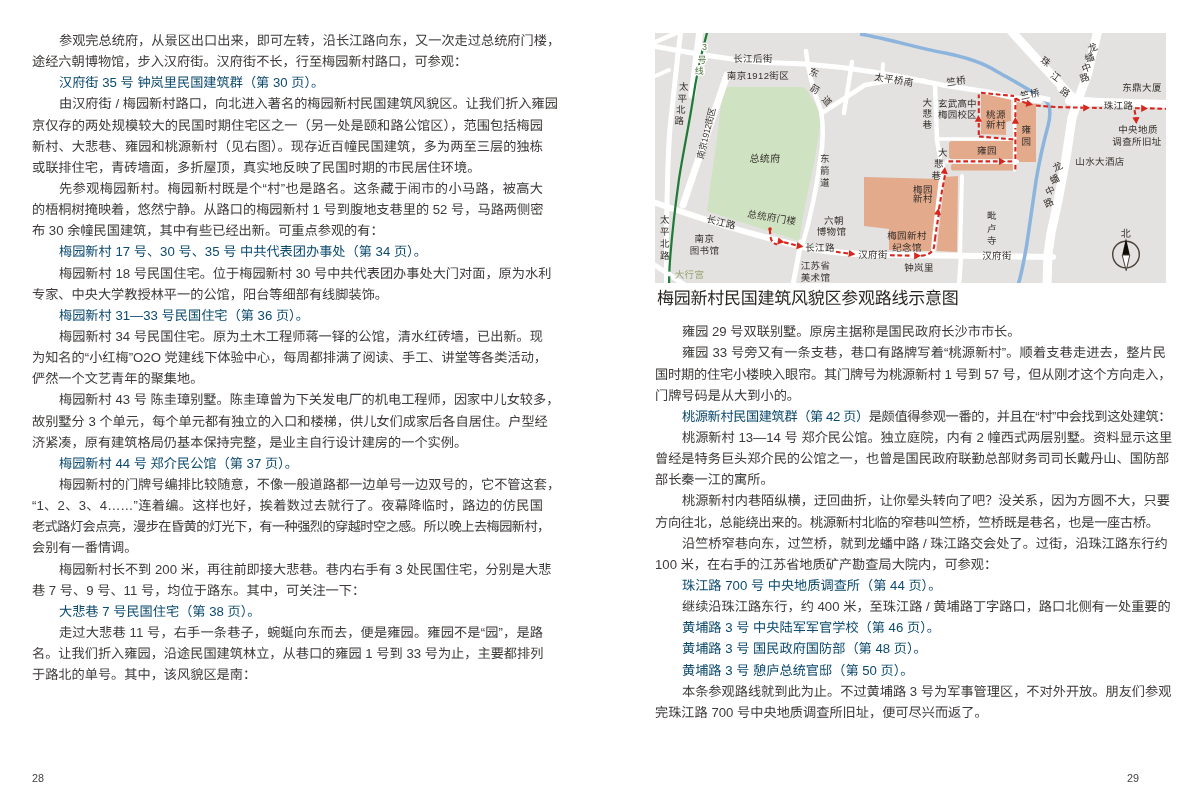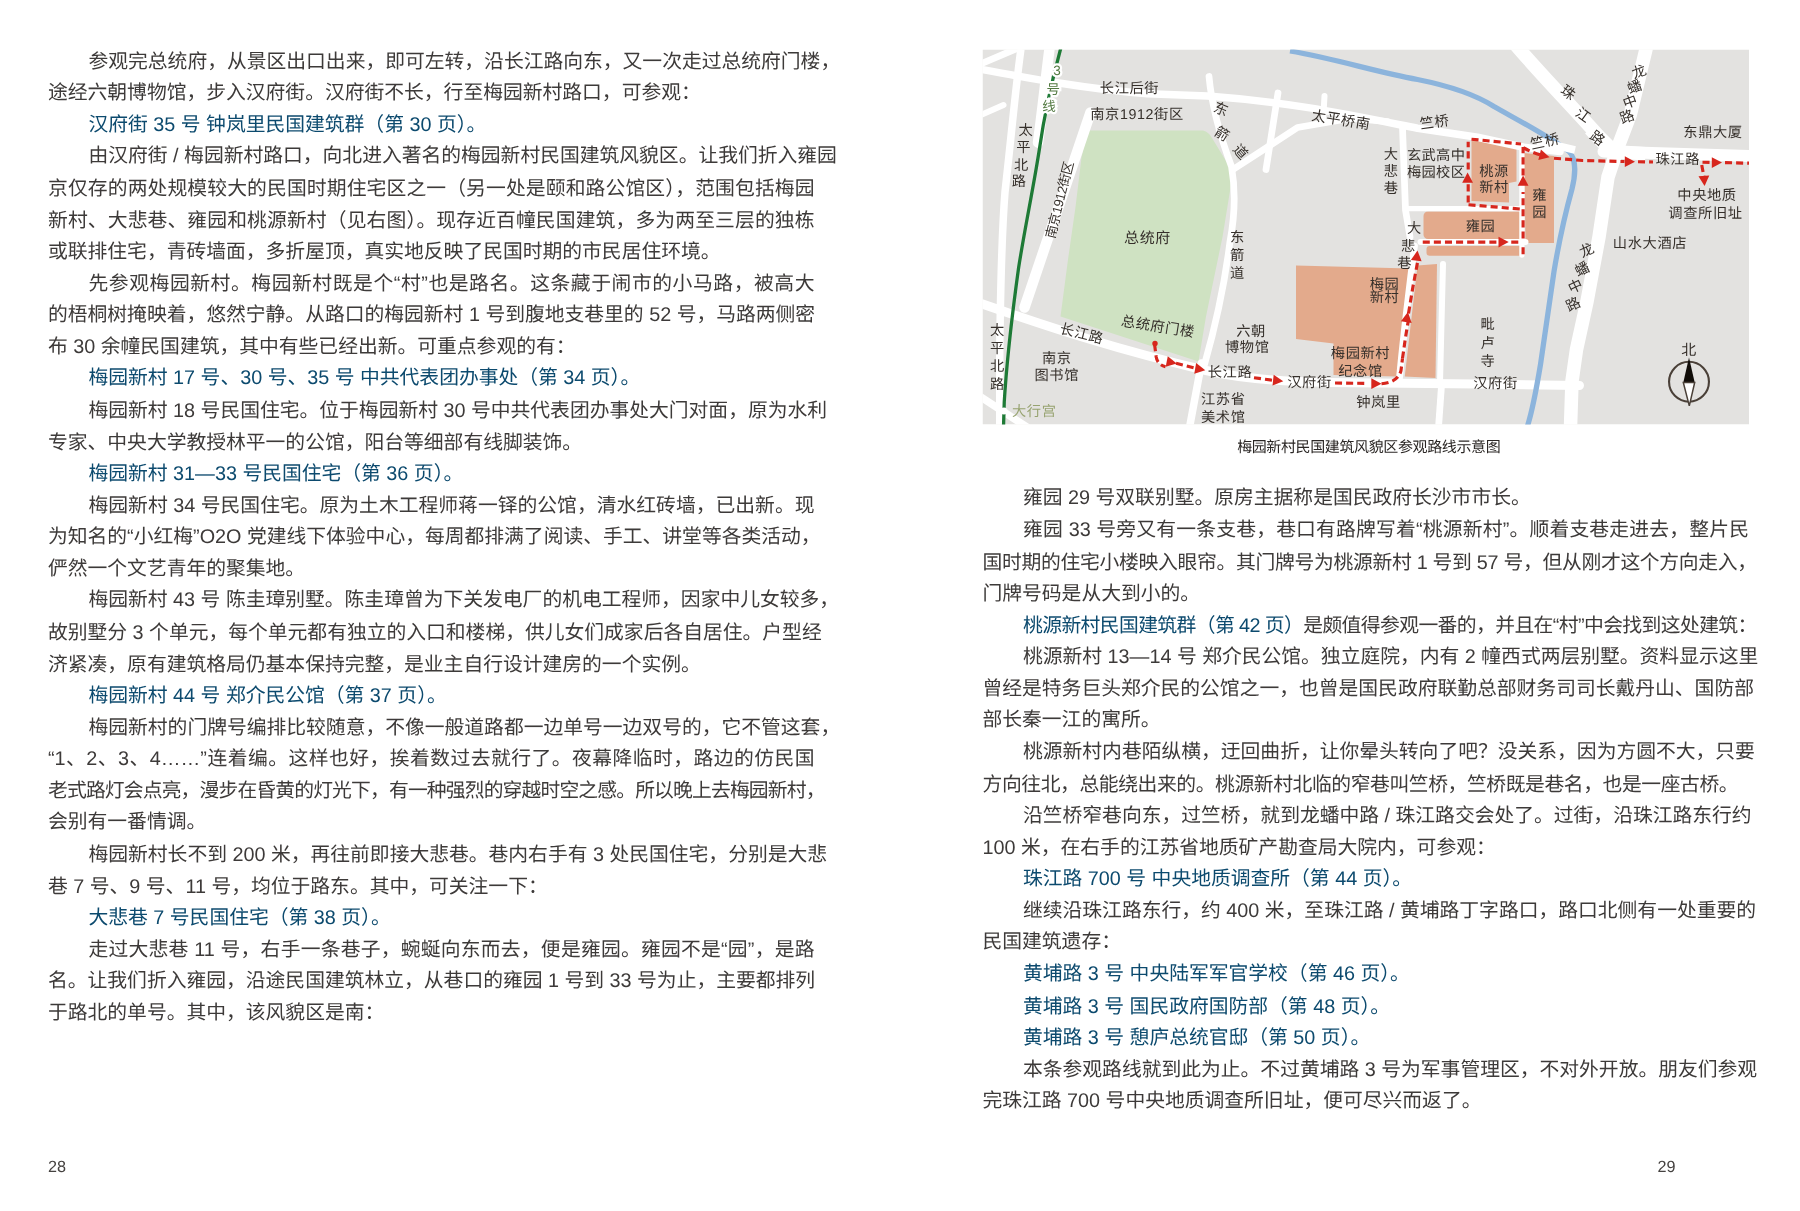--- a/index.html
+++ b/index.html
@@ -1,21 +1,21 @@
 <!DOCTYPE html>
 <html lang="zh-CN"><head><meta charset="utf-8"><style>
 html,body{margin:0;padding:0;background:#fff;width:1200px;height:807px;overflow:hidden}
 body{font-family:"Liberation Sans",sans-serif;color:#3d3a39;position:relative;-webkit-font-smoothing:antialiased}
 .col{position:absolute;width:511px;font-size:13.2px}
 .ln{height:21.15px;line-height:21.15px;text-align:justify;text-align-last:justify;white-space:nowrap;overflow:visible}
 .nj{text-align-last:left}
 .in{text-indent:27px}
 .b{color:#0c4a6e}
 .pn{position:absolute;font-size:10.8px;line-height:13px;color:#454240}
-#cap{position:absolute;left:657px;top:291.5px;width:511px;text-align:center;font-size:10px;line-height:14px;color:#2a2624;letter-spacing:-0.25px}
+#cap{position:absolute;left:657px;top:291.5px;width:511px;text-align:left;font-size:17px;line-height:14px;color:#2a2624;letter-spacing:-0.25px}
 </style></head>
 <body>
 <div class="col" style="left:32px;top:30px">
 <div class="ln in">参观完总统府，从景区出口出来，即可左转，沿长江路向东，又一次走过总统府门楼，</div>
 <div class="ln nj">途经六朝博物馆，步入汉府街。汉府街不长，行至梅园新村路口，可参观：</div>
 <div class="ln nj in"><span class="b">汉府街 35 号 钟岚里民国建筑群（第 30 页）。</span></div>
 <div class="ln in">由汉府街 / 梅园新村路口，向北进入著名的梅园新村民国建筑风貌区。让我们折入雍园</div>
 <div class="ln">京仅存的两处规模较大的民国时期住宅区之一（另一处是颐和路公馆区），范围包括梅园</div>
 <div class="ln">新村、大悲巷、雍园和桃源新村（见右图）。现存近百幢民国建筑，多为两至三层的独栋</div>
 <div class="ln nj">或联排住宅，青砖墙面，多折屋顶，真实地反映了民国时期的市民居住环境。</div>
@@ -52,29 +52,28 @@
 <div class="ln in" style="letter-spacing:-0.39px"><span class="b">桃源新村民国建筑群（第 42 页）</span>是颇值得参观一番的，并且在“村”中会找到这处建筑：</div>
 <div class="ln in">桃源新村 13—14 号 郑介民公馆。独立庭院，内有 2 幢西式两层别墅。资料显示这里</div>
 <div class="ln">曾经是特务巨头郑介民的公馆之一，也曾是国民政府联勤总部财务司司长戴丹山、国防部</div>
 <div class="ln nj">部长秦一江的寓所。</div>
 <div class="ln in">桃源新村内巷陌纵横，迂回曲折，让你晕头转向了吧？没关系，因为方圆不大，只要</div>
 <div class="ln nj" style="letter-spacing:-0.27px">方向往北，总能绕出来的。桃源新村北临的窄巷叫竺桥，竺桥既是巷名，也是一座古桥。</div>
 <div class="ln in">沿竺桥窄巷向东，过竺桥，就到龙蟠中路 / 珠江路交会处了。过街，沿珠江路东行约</div>
 <div class="ln nj">100 米，在右手的江苏省地质矿产勘查局大院内，可参观：</div>
 <div class="ln nj in"><span class="b">珠江路 700 号 中央地质调查所（第 44 页）。</span></div>
 <div class="ln in">继续沿珠江路东行，约 400 米，至珠江路 / 黄埔路丁字路口，路口北侧有一处重要的</div>
-<div class="ln nj">民国建筑遗存：</div>
 <div class="ln nj in"><span class="b">黄埔路 3 号 中央陆军军官学校（第 46 页）。</span></div>
 <div class="ln nj in"><span class="b">黄埔路 3 号 国民政府国防部（第 48 页）。</span></div>
 <div class="ln nj in"><span class="b">黄埔路 3 号 憩庐总统官邸（第 50 页）。</span></div>
 <div class="ln in" style="margin-top:0">本条参观路线就到此为止。不过黄埔路 3 号为军事管理区，不对外开放。朋友们参观</div>
 <div class="ln nj">完珠江路 700 号中央地质调查所旧址，便可尽兴而返了。</div>
 </div>
 <div class="pn" style="left:32px;top:771.5px">28</div>
-<div class="pn" style="left:1088px;top:771.5px;width:46px;text-align:center">29</div>
+<div class="pn" style="left:1127px;top:771.5px;width:46px;text-align:left">29</div>
 <div id="cap">梅园新村民国建筑风貌区参观路线示意图</div>
 <svg style="position:absolute;left:655px;top:33px" width="511" height="250" viewBox="0 0 511 250" font-family="'Liberation Sans',sans-serif">
 <defs>
       <clipPath id="mc">
         <rect x="0" y="0" width="511" height="250"></rect>
       </clipPath>
     </defs>
 <g clip-path="url(#mc)">
 <rect x="0" y="0" width="511" height="250" fill="#e3e2e0"></rect>
 <path d="M70,54 L147,54 Q151,55 153,59 L167,82 L160,125 L149,178 L144,208 L52,178 L57,140 L62,105 L66,72 Z" fill="#cfe2c2"></path>

